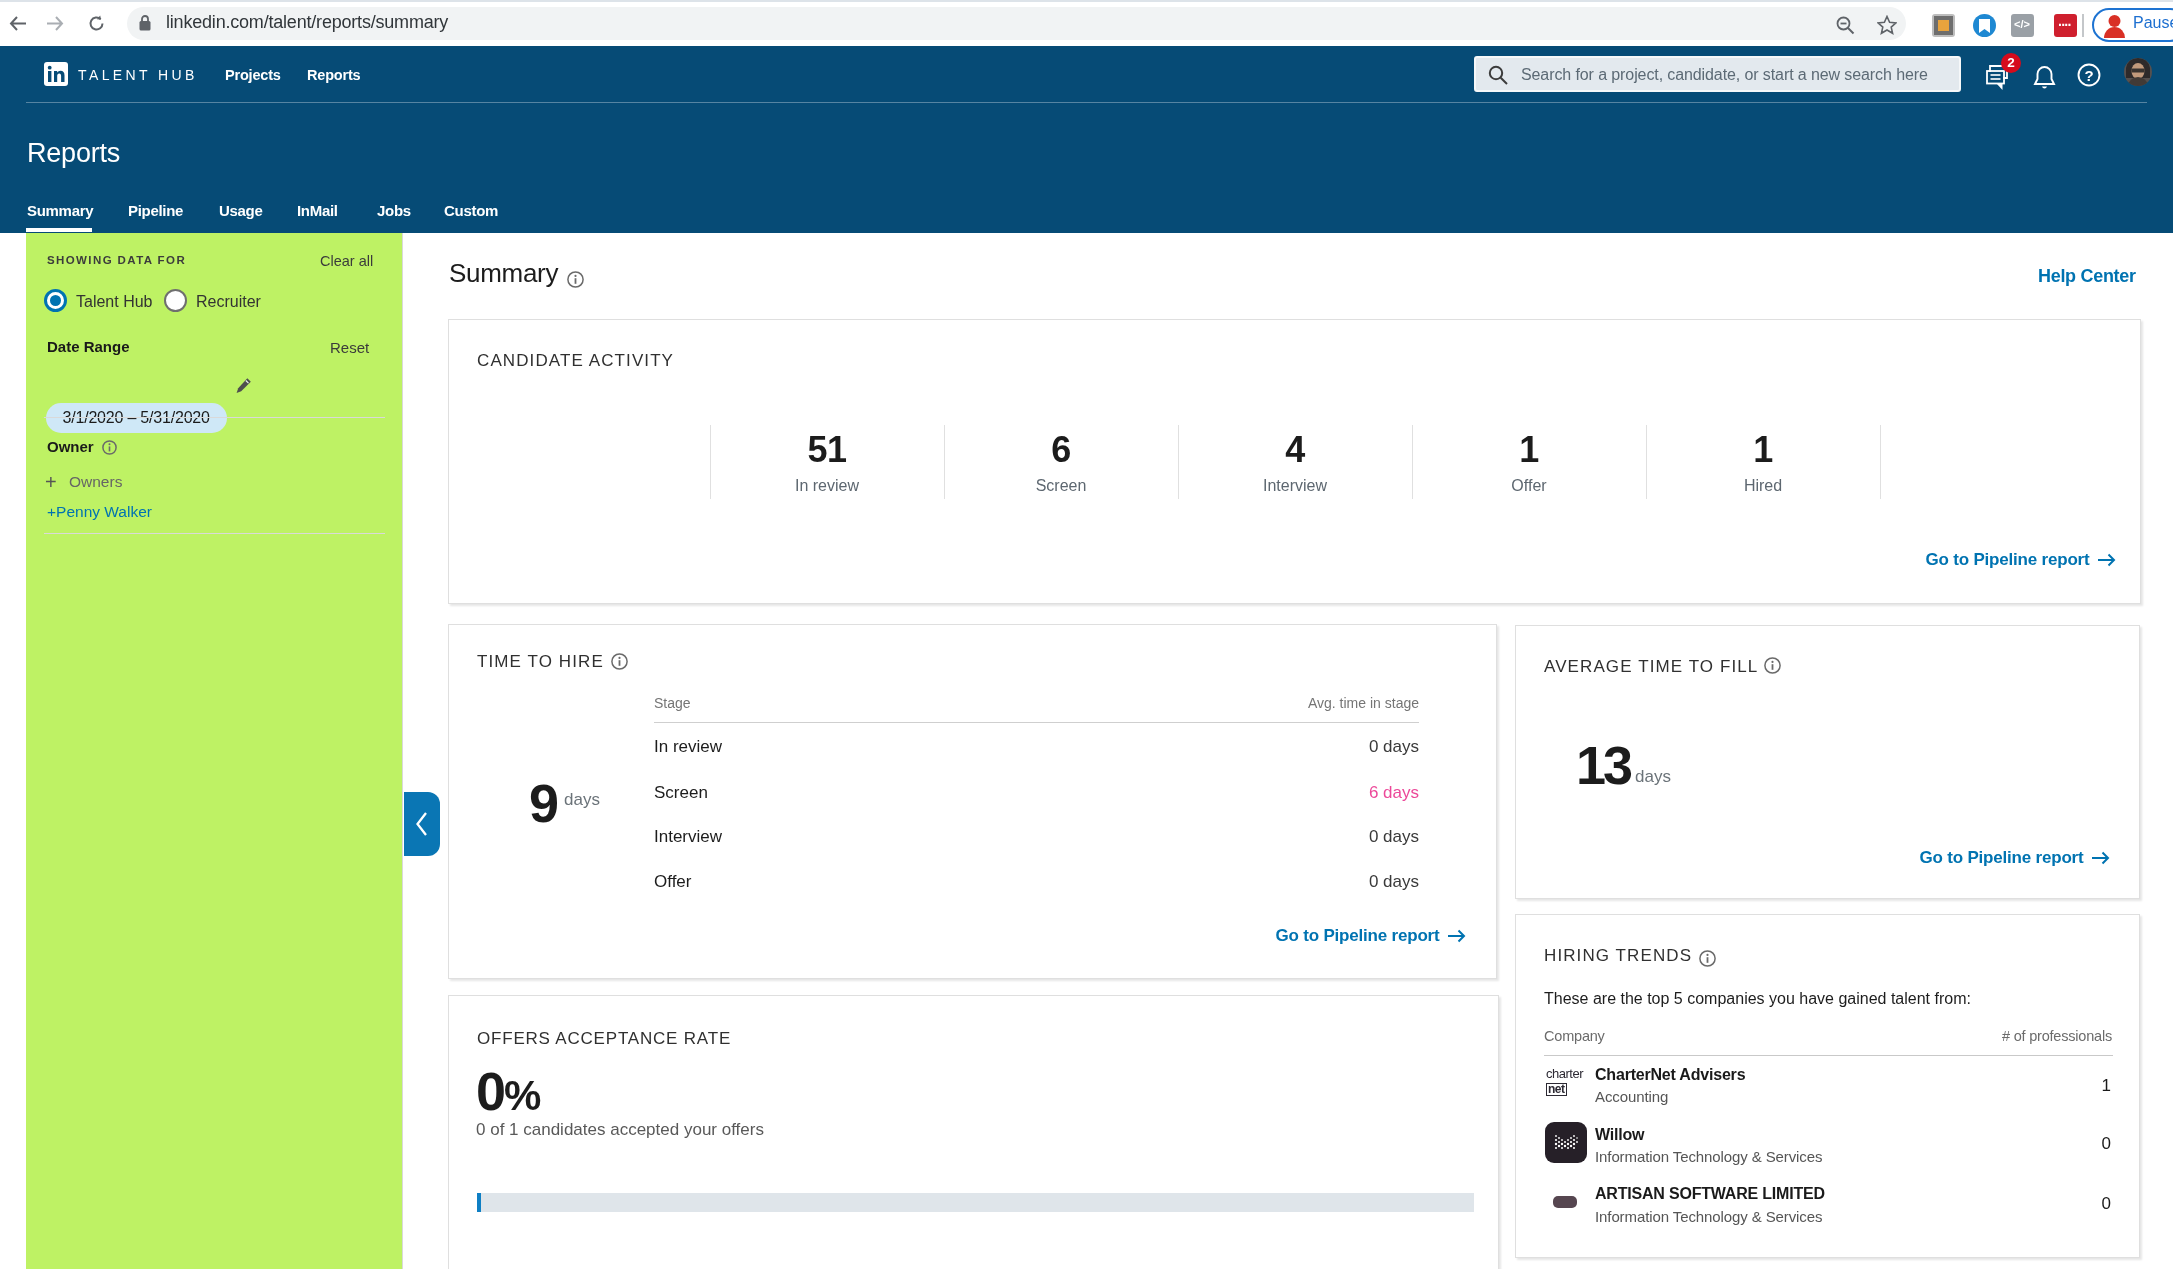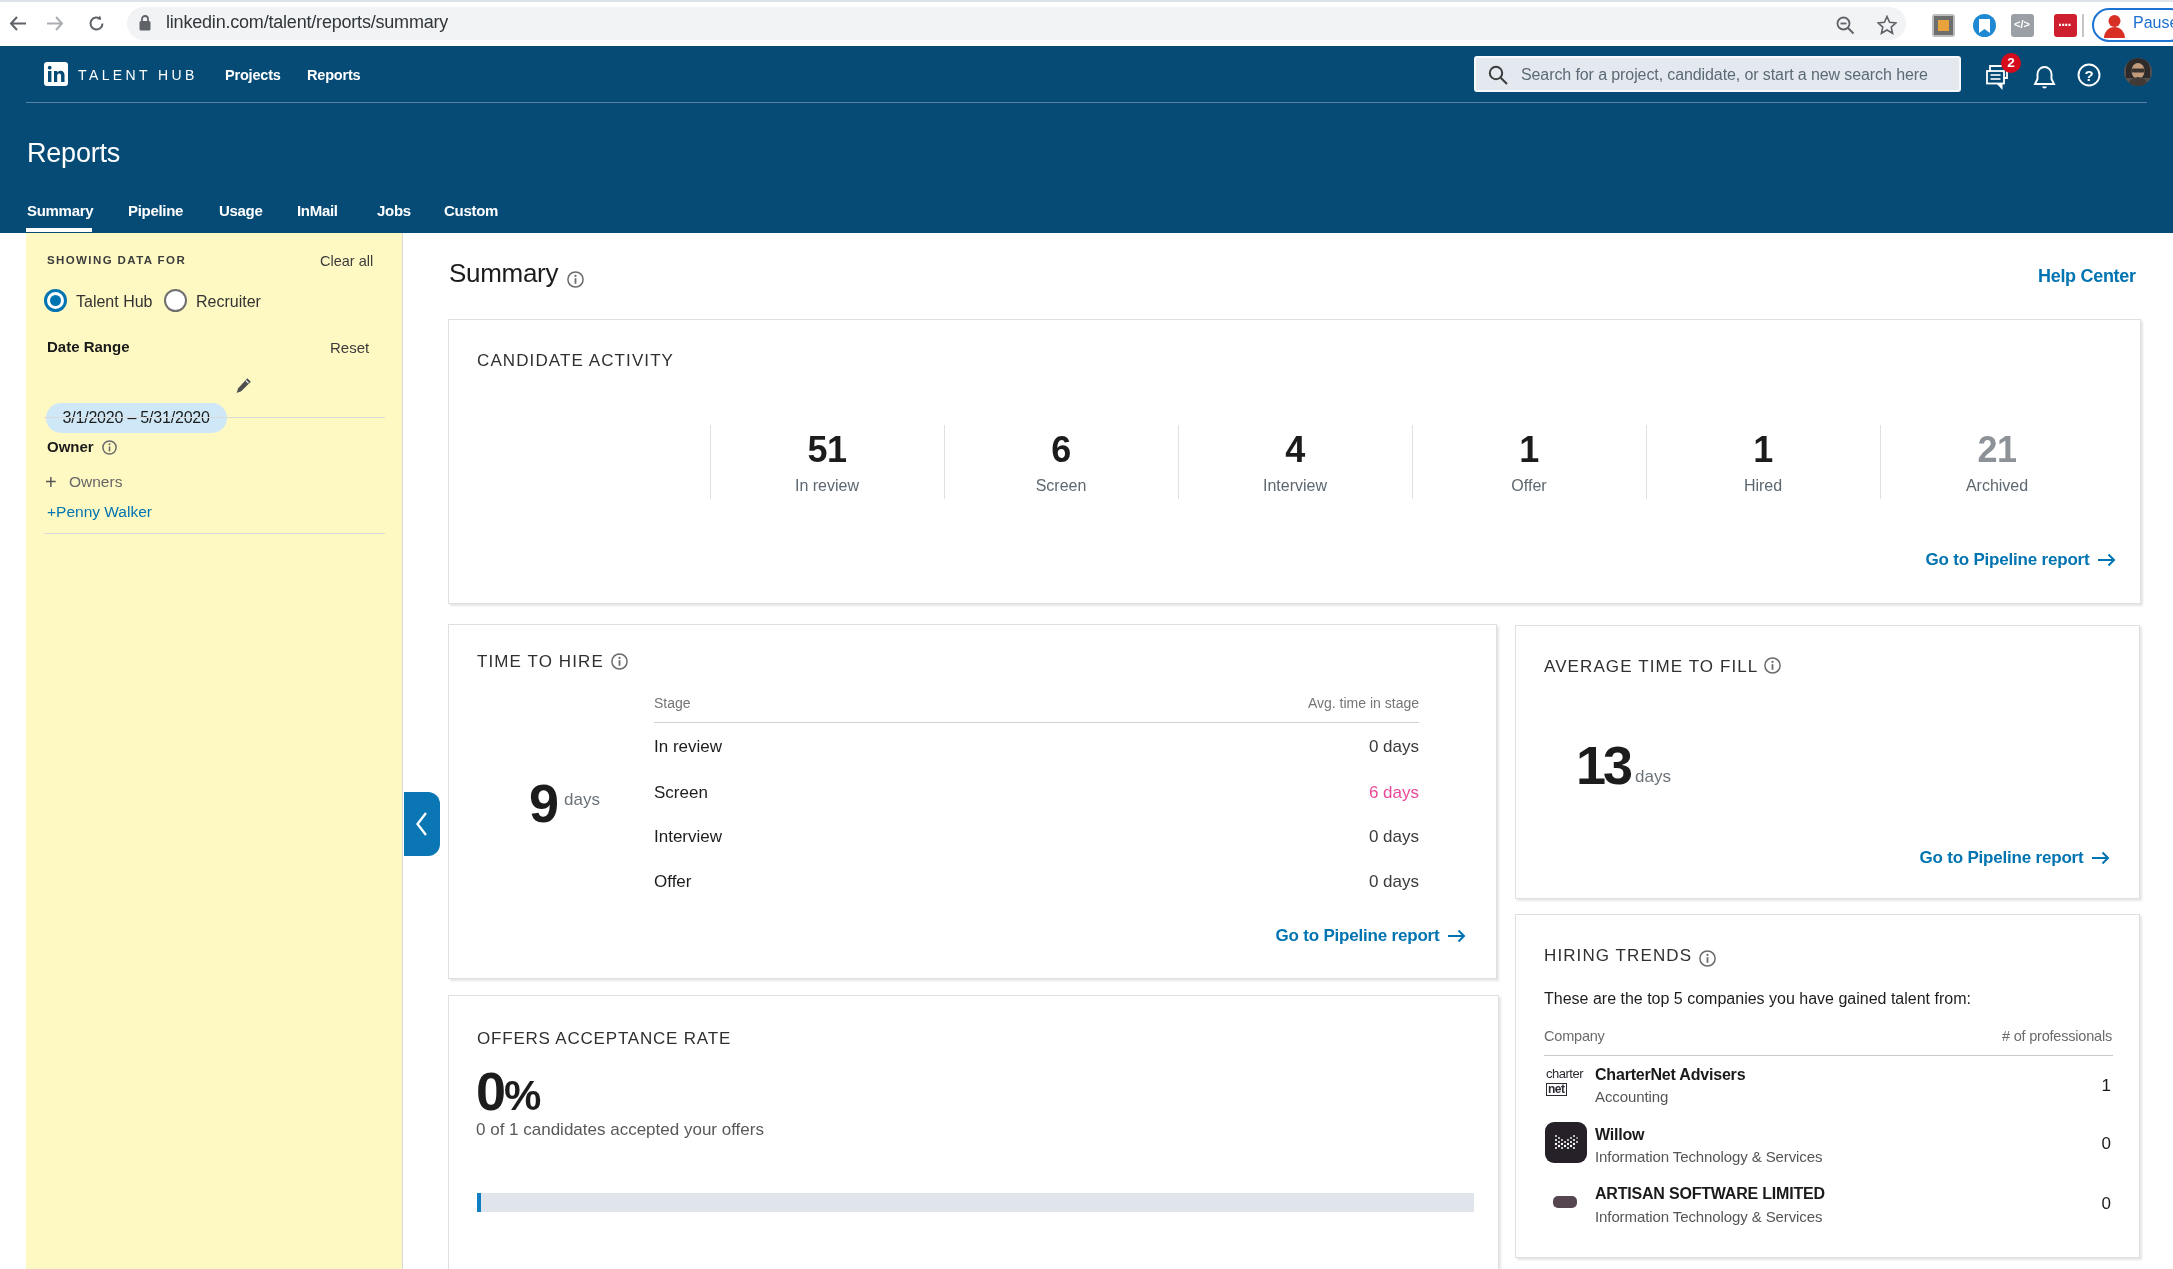--- a/index.html
+++ b/index.html
@@ -22,21 +22,21 @@
   #talenthub { position:absolute; left:78px; top:21px; font-size:14px; letter-spacing:3.4px; color:#fff; }
   .navlink { position:absolute; top:21px; font-size:14.5px; font-weight:700; color:#fff; letter-spacing:-0.2px; }
   #searchbox { position:absolute; left:1474px; top:10px; width:487px; height:36px; background:#e3e9ee; border:2px solid #f6f8f9; border-radius:3px; }
   #searchph { position:absolute; left:45px; top:8px; font-size:16px; color:#5c6a75; letter-spacing:-0.1px; }
   #navdivider { position:absolute; left:26px; top:56px; width:2121px; height:1px; background:rgba(255,255,255,0.32); }
   #pgtitle { position:absolute; left:27px; top:92px; font-size:27px; color:#fff; font-weight:400; letter-spacing:-0.2px; }
   .tab { position:absolute; top:156px; font-size:15px; font-weight:700; color:#fff; letter-spacing:-0.3px; }
   #tabline { position:absolute; left:26px; top:181.5px; width:66px; height:4px; background:#fff; }
 
   
-  #sidebar { position:absolute; left:26px; top:233px; width:377px; height:1036px; background:#fef9c3; border-right:1px solid #d9d9d9; }
+  #sidebar { position:absolute; left:26px; top:233px; width:377px; height:1036px; background:#bef264; border-right:1px solid #d9d9d9; }
   .sideh { font-size:11.5px; font-weight:700; letter-spacing:1.4px; color:#3c3c3c; }
   .radio-on { position:absolute; width:23px; height:23px; border-radius:50%; border:3px solid #0073b1; background:#fff; }
   .radio-on::after { content:""; position:absolute; left:3px; top:3px; width:11px; height:11px; border-radius:50%; background:#0073b1; }
   .radio-off { position:absolute; width:23px; height:23px; border-radius:50%; border:2px solid #6f6f6f; background:#fff; }
   #datechip { position:absolute; left:19.5px; top:139px; height:30px; line-height:30px; padding:0 17px; background:#cfe8f7; border-radius:15px; font-size:16px; letter-spacing:-0.2px; color:#1a1a1a;margin-top:31px; }
   .sdiv { position:absolute; left:18px; width:341px; height:1px; background:#d9d9d9; }
 
   
   #collapse { position:absolute; left:404px; top:792px; width:36px; height:64px; background:#0a76b4; border-radius:0 12px 12px 0; }
 
@@ -233,24 +233,20 @@
       <div class="statnum">4</div>
       <div class="statlab">Interview</div>
     </div>
   <div class="abs" style="left:963px;top:109px;width:234px">
       <div class="statnum">1</div>
       <div class="statlab">Offer</div>
     </div>
   <div class="abs" style="left:1197px;top:109px;width:234px">
       <div class="statnum">1</div>
       <div class="statlab">Hired</div>
-    </div>
-  <div class="abs" style="left:1431px;top:109px;width:234px">
-      <div class="statnum" style="color:#8d9298">21</div>
-      <div class="statlab">Archived</div>
     </div>
   <div class="golink" style="right:24px;top:230px">Go to Pipeline report
     <svg class="info" style="margin-left:4px;margin-top:-2px" width="18" height="14" viewBox="0 0 18 14">
       <path d="M0 7 H16 M10.5 1.5 L16 7 L10.5 12.5" stroke="#0073b1" stroke-width="2" fill="none"></path>
     </svg>
   </div>
 </div>
 
 <div class="card" style="left:448px;top:624px;width:1049px;height:355px">
   <div class="ctitle" style="left:28px;top:27px">TIME TO HIRE</div>

